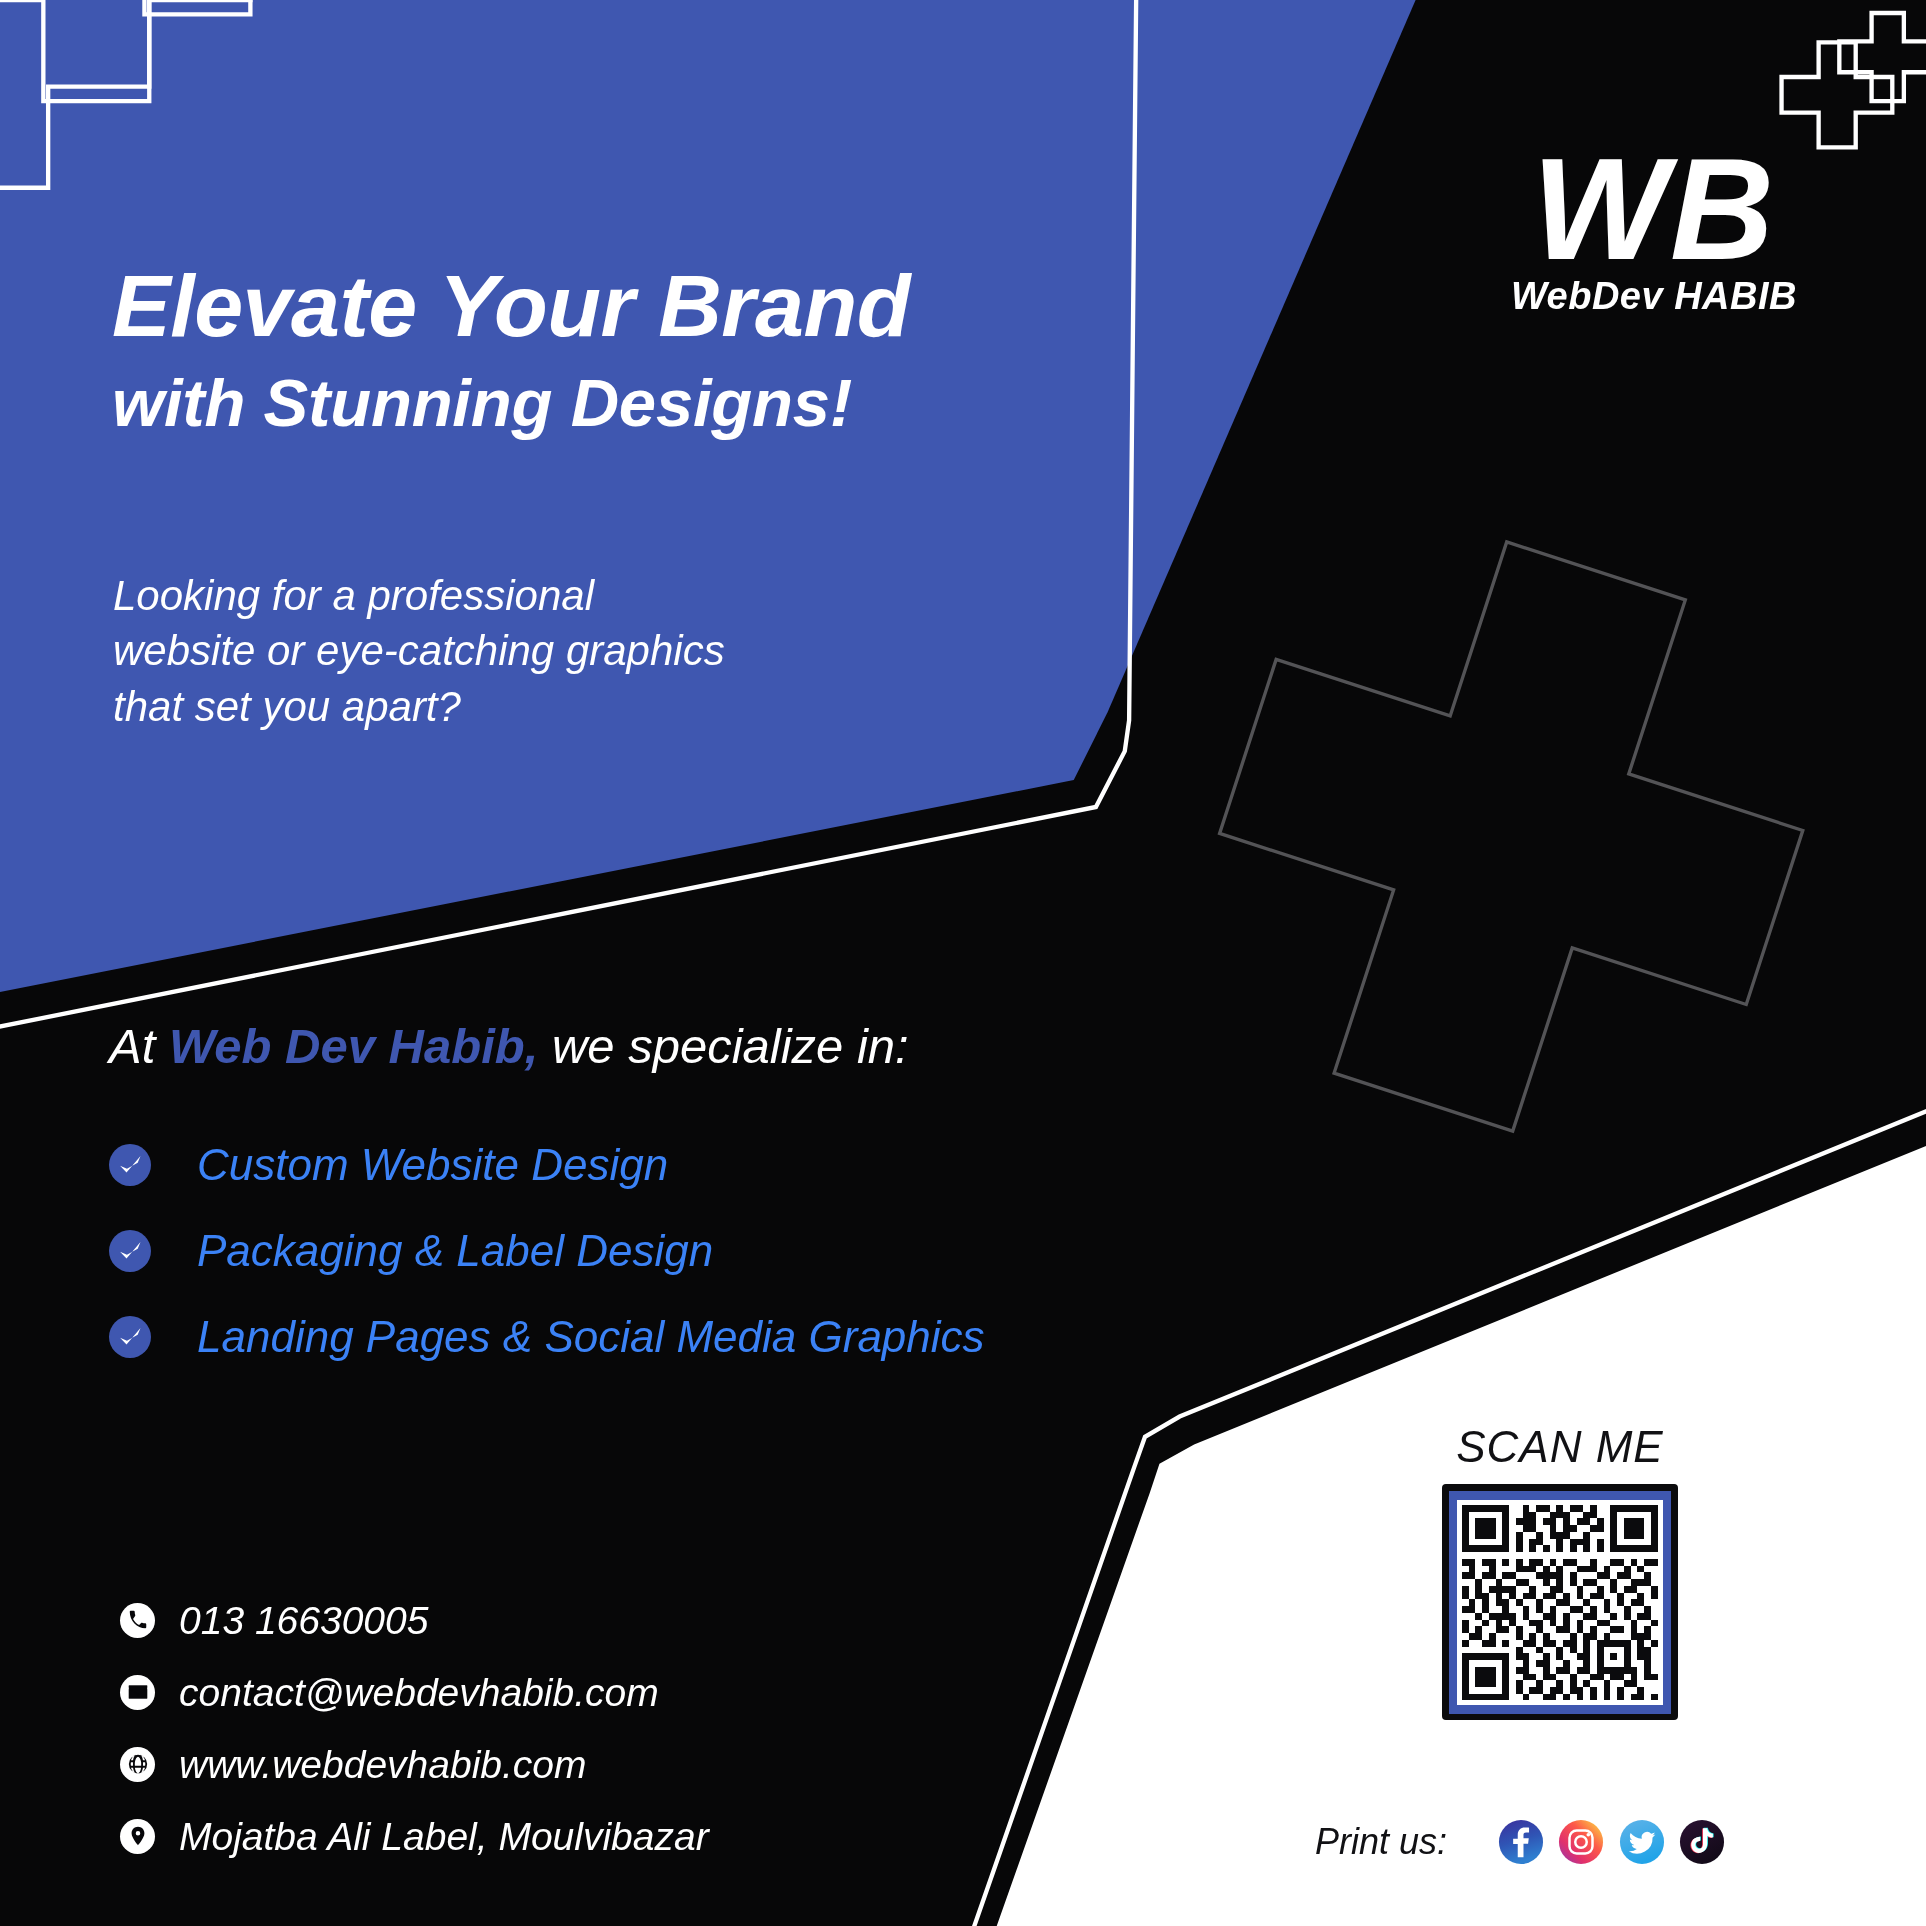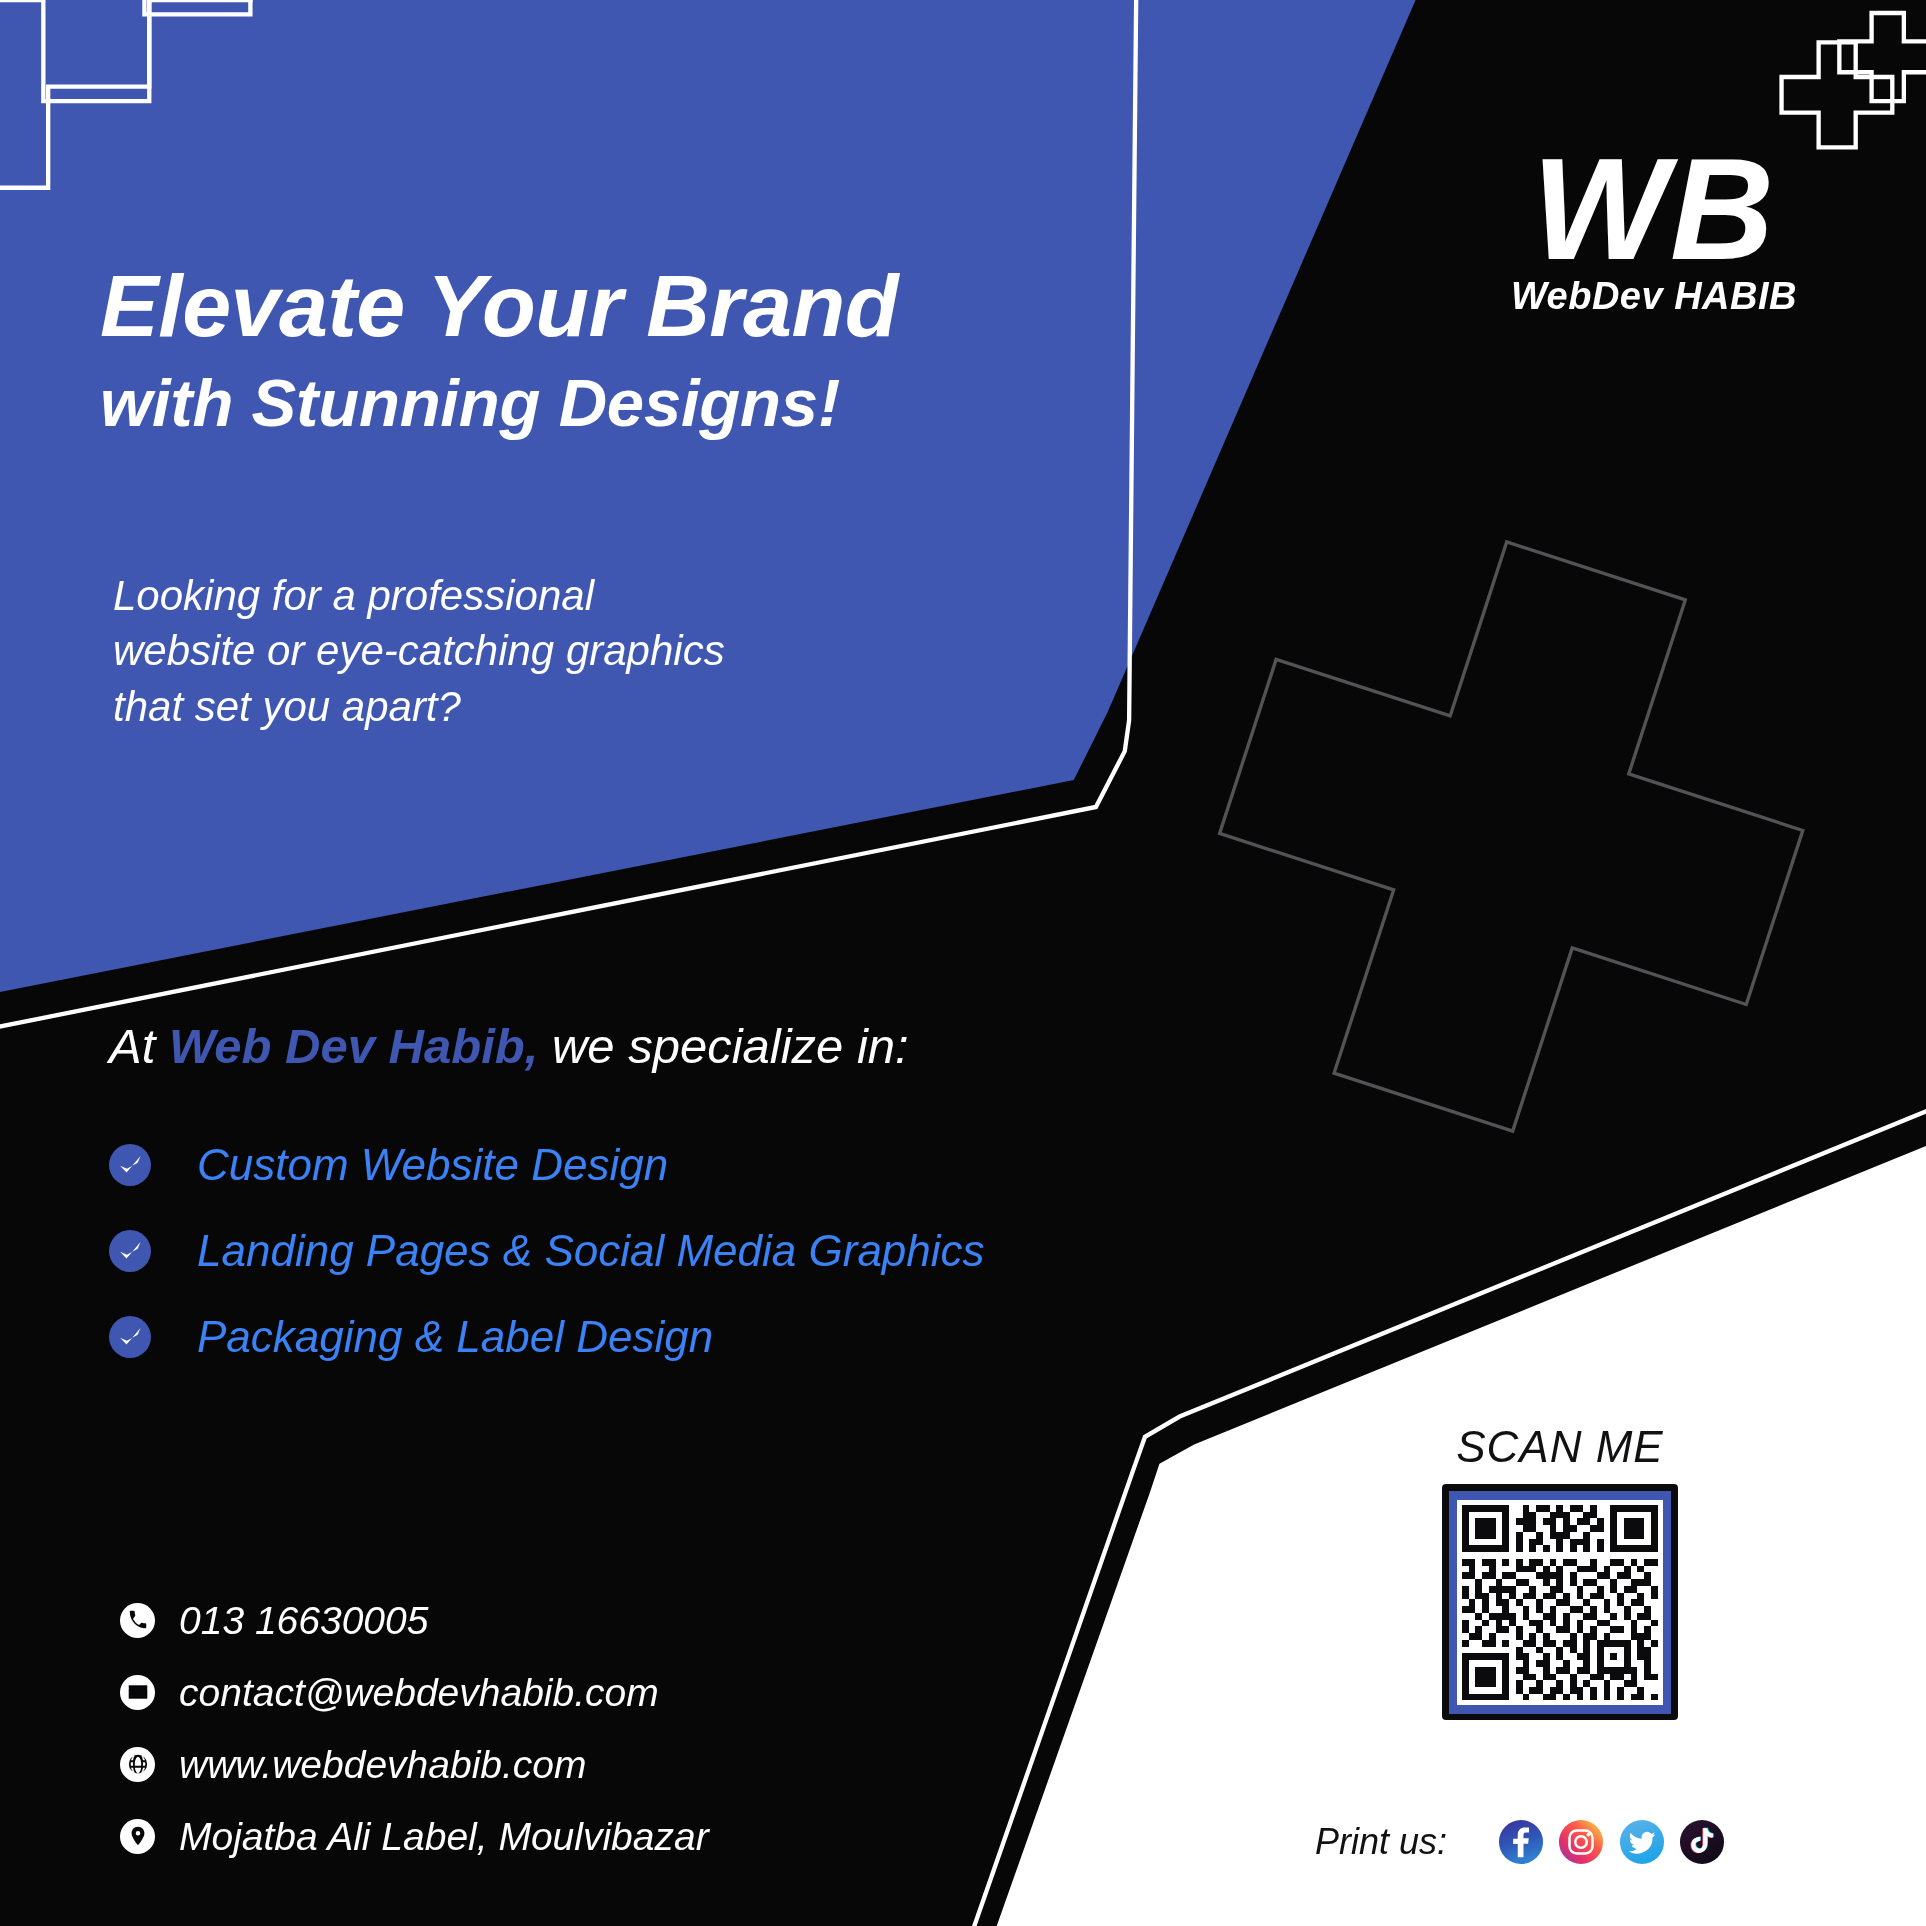--- a/index.html
+++ b/index.html
@@ -9,21 +9,21 @@
     width:1926px; height:1926px;
     background:#070708;
     overflow:hidden;
     font-family:"Liberation Sans", sans-serif;
     font-style:italic;
   }
   .svg-layer{ position:absolute; inset:0; }
 
   
   .headline-wrap{
-    position:absolute; left:100px; top:260px; width:1108px;
+    position:absolute; left:112px; top:260px; width:1108px;
   }
   .headline-1{
     font-size:88px; font-weight:800; color:#ffffff;
     letter-spacing:-0.5px; line-height:1.05;
     white-space:nowrap;
   }
   .headline-2{
     font-size:67px; font-weight:800; color:#ffffff;
     letter-spacing:-0.2px; line-height:1.05;
     margin-top:16px; white-space:nowrap;
@@ -193,29 +193,29 @@
           </svg>
       </span>
       <span class="svc-label">Custom Website Design</span>
     </div>
     <div class="svc-row">
       <span class="svc-check">
         <svg viewBox="0 0 24 24">
             <path d="M3.5 12.6 L9 18.5 L21 4.2 L18.6 10 L9.4 15.2 Z" fill="#ffffff"></path>
           </svg>
       </span>
-      <span class="svc-label">Landing Pages &amp; Social Media Graphics</span>
+      <span class="svc-label">Packaging &amp; Label Design</span>
     </div>
     <div class="svc-row">
       <span class="svc-check">
         <svg viewBox="0 0 24 24">
             <path d="M3.5 12.6 L9 18.5 L21 4.2 L18.6 10 L9.4 15.2 Z" fill="#ffffff"></path>
           </svg>
       </span>
-      <span class="svc-label">Packaging &amp; Label Design</span>
+      <span class="svc-label">Landing Pages &amp; Social Media Graphics</span>
     </div>
   </div>
 
   <div class="contact">
     <div class="ct-row">
       <span class="ct-ico">
         <svg viewBox="0 0 24 24">
             <path d="M6.6 10.8c1.4 2.8 3.8 5.2 6.6 6.6l2.2-2.2c.3-.3.7-.4 1-.2 1.2.4 2.4.6 3.6.6.6 0 1 .4 1 1V20c0 .6-.4 1-1 1C11 21 3 13 3 3c0-.6.4-1 1-1h3.4c.6 0 1 .4 1 1 0 1.3.2 2.5.6 3.6.1.4 0 .8-.2 1z"></path>
           </svg>
       </span>

